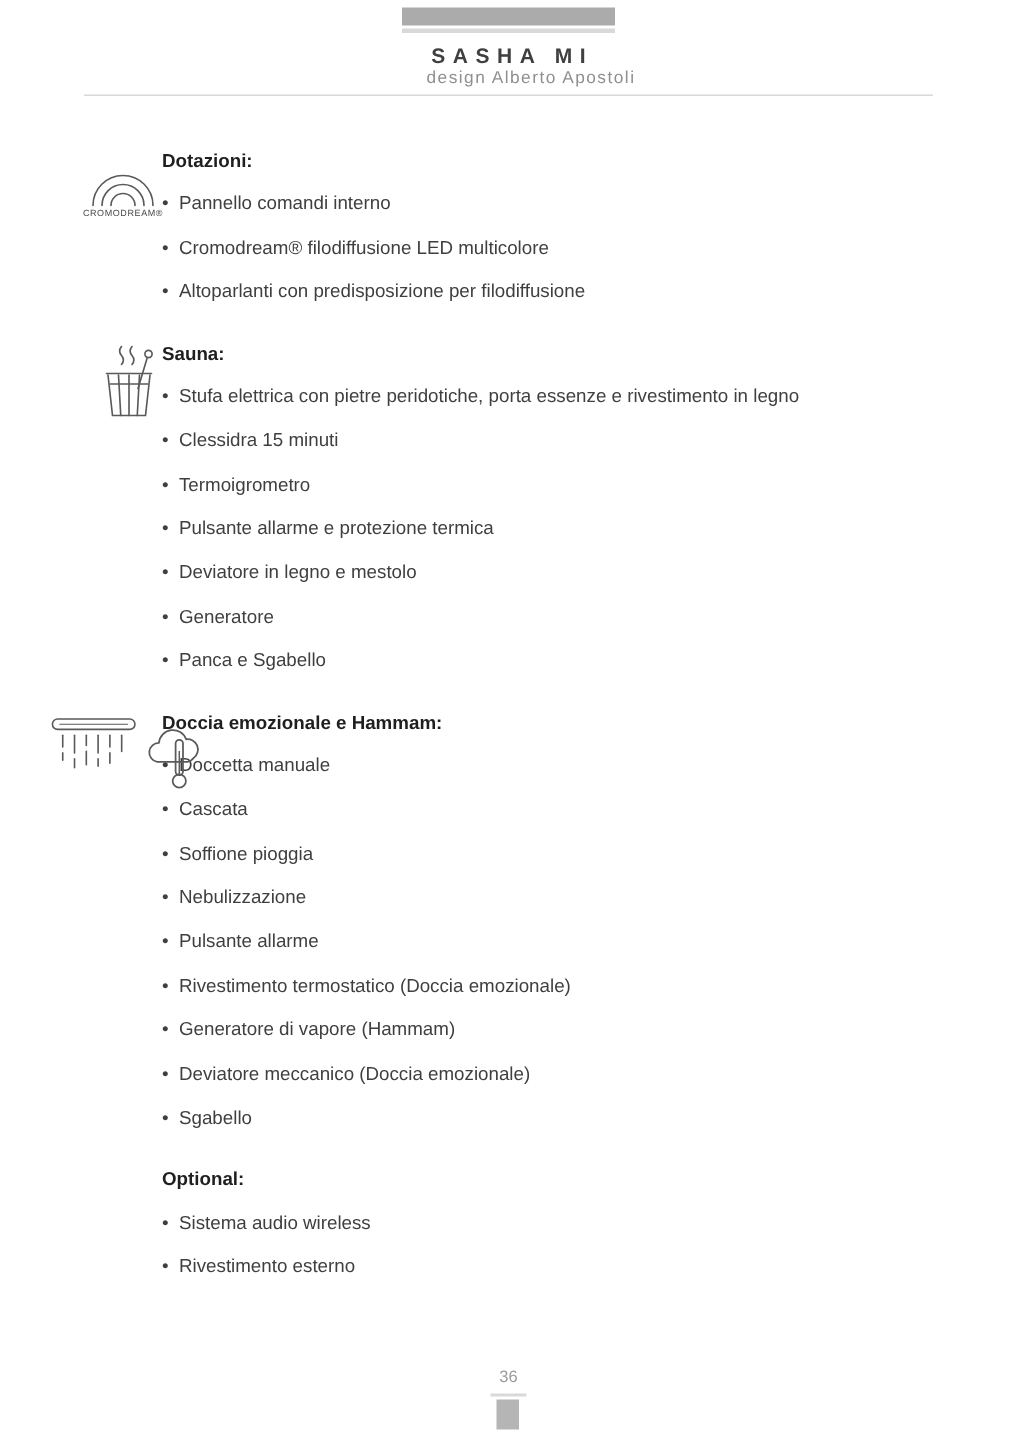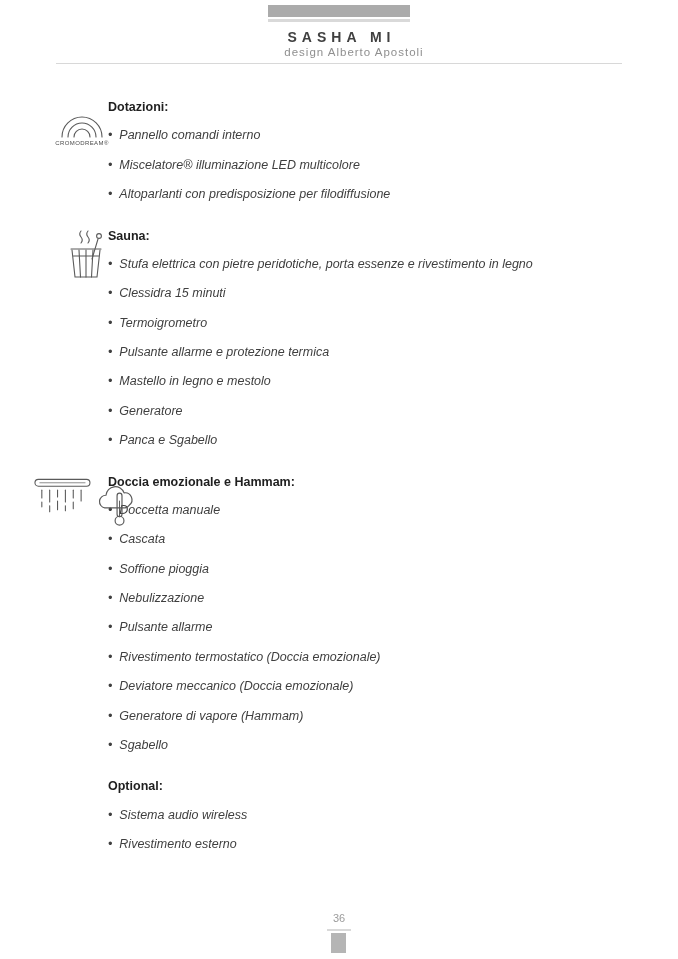--- a/index.html
+++ b/index.html
@@ -13,21 +13,21 @@
   .title { position:absolute; top:29px; left:0; width:100%; text-align:center;
            font-size:14px; font-weight:bold; letter-spacing:5px; color:#404040; text-indent:5px; }
   .subtitle { position:absolute; top:46px; left:0; width:100%; text-align:center;
               font-size:11.5px; color:#8f8f8f; letter-spacing:1px;padding-left:30px; }
   .header-rule { position:absolute; top:63px; left:56px; width:566px; height:1px; background:#d8d8d8; }
 
   
   main { position:absolute; top:100px; left:0; width:100%; }
   .spec-section { position:relative; padding-left:108px; margin-bottom:27px; }
   .sec-title { font-size:12.5px; font-weight:bold; color:#1f1f1f; margin-bottom:14px; line-height:1.15; }
-  .items { list-style:none;font-style:italic; }
+  .items { list-style:none; }
   .items li { font-size:12.5px; color:#3f3f3f; line-height:1.15; margin-bottom:15px; }
   .items li::before { content:"\2022\00a0\00a0"; color:#3f3f3f; }
 
   
   .icon-col { position:absolute; text-align:center; }
   .icon-cromodream { left:50px; top:12px; width:64px; }
   .icon-sauna { left:64px; top:0; width:44px; }
   .icon-doccia { left:32px; top:0; width:112px; display:flex; align-items:flex-start; }
   .icon-caption { font-size:6px; letter-spacing:0.4px; color:#4a4a4a; margin-top:2px; white-space:nowrap; }
   .icon-col svg { display:block; }
@@ -59,21 +59,21 @@
             <path d="M12 25 A20 20 0 0 1 52 25"></path>
             <path d="M18 25 A14 14 0 0 1 46 25"></path>
             <path d="M24 25 A8 8 0 0 1 40 25"></path>
           </g>
         </svg>
         <div class="icon-caption">CROMODREAM®</div>
       </div>
       <h2 class="sec-title">Dotazioni:</h2>
       <ul class="items">
         <li>Pannello comandi interno</li>
-        <li>Miscelatore® illuminazione LED multicolore</li>
+        <li>Cromodream® filodiffusione LED multicolore</li>
         <li>Altoparlanti con predisposizione per filodiffusione</li>
       </ul>
     </section>
 
     <section class="spec-section">
       <div class="icon-col icon-sauna">
         <svg width="44" height="52" viewBox="0 0 44 52">
           <g fill="none" stroke="#5a5a5a" stroke-width="1.1" stroke-linecap="round">
             <path d="M17 2 q-2.5 3 0 6 q2.5 3 0 6"></path>
             <path d="M24 2 q-2.5 3 0 6 q2.5 3 0 6"></path>
@@ -87,21 +87,21 @@
             <path d="M29 21 L27.5 48"></path>
           </g>
         </svg>
       </div>
       <h2 class="sec-title">Sauna:</h2>
       <ul class="items">
         <li>Stufa elettrica con pietre peridotiche, porta essenze e rivestimento in legno</li>
         <li>Clessidra 15 minuti</li>
         <li>Termoigrometro</li>
         <li>Pulsante allarme e protezione termica</li>
-        <li>Mastello in legno e mestolo</li>
+        <li>Deviatore in legno e mestolo</li>
         <li>Generatore</li>
         <li>Panca e Sgabello</li>
       </ul>
     </section>
 
     <section class="spec-section">
       <div class="icon-col icon-doccia">
         <svg width="62" height="46" viewBox="0 0 62 46">
           <g fill="none" stroke="#5a5a5a" stroke-width="1.1" stroke-linecap="round">
             <rect x="3" y="4" width="56" height="7" rx="3.5"></rect>
@@ -129,22 +129,22 @@
         </svg>
       </div>
       <h2 class="sec-title">Doccia emozionale e Hammam:</h2>
       <ul class="items">
         <li>Doccetta manuale</li>
         <li>Cascata</li>
         <li>Soffione pioggia</li>
         <li>Nebulizzazione</li>
         <li>Pulsante allarme</li>
         <li>Rivestimento termostatico (Doccia emozionale)</li>
+        <li>Generatore di vapore (Hammam)</li>
         <li>Deviatore meccanico (Doccia emozionale)</li>
-        <li>Generatore di vapore (Hammam)</li>
         <li>Sgabello</li>
       </ul>
     </section>
 
     <section class="spec-section">
       <h2 class="sec-title">Optional:</h2>
       <ul class="items">
         <li>Sistema audio wireless</li>
         <li>Rivestimento esterno</li>
       </ul>

